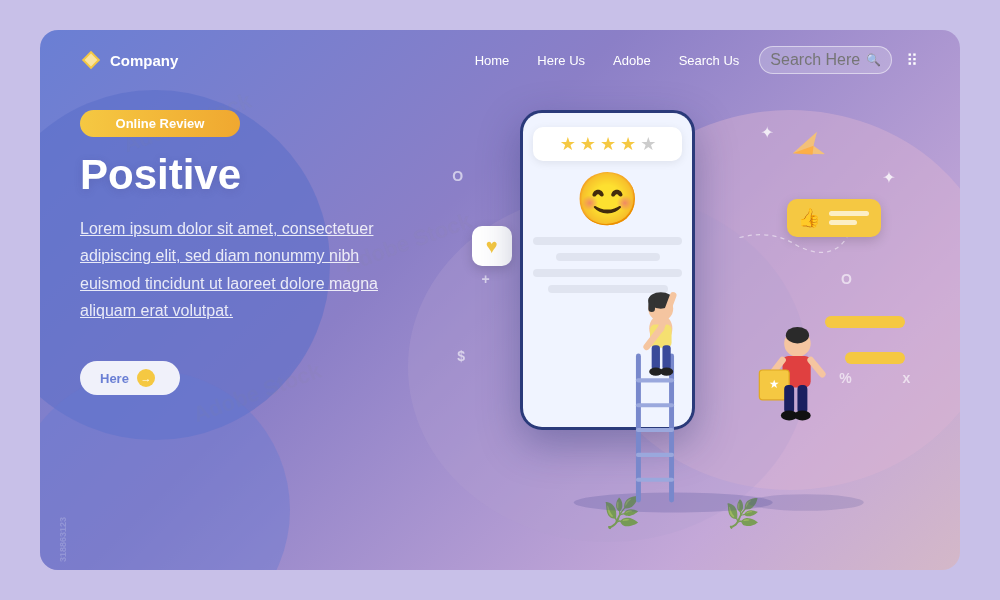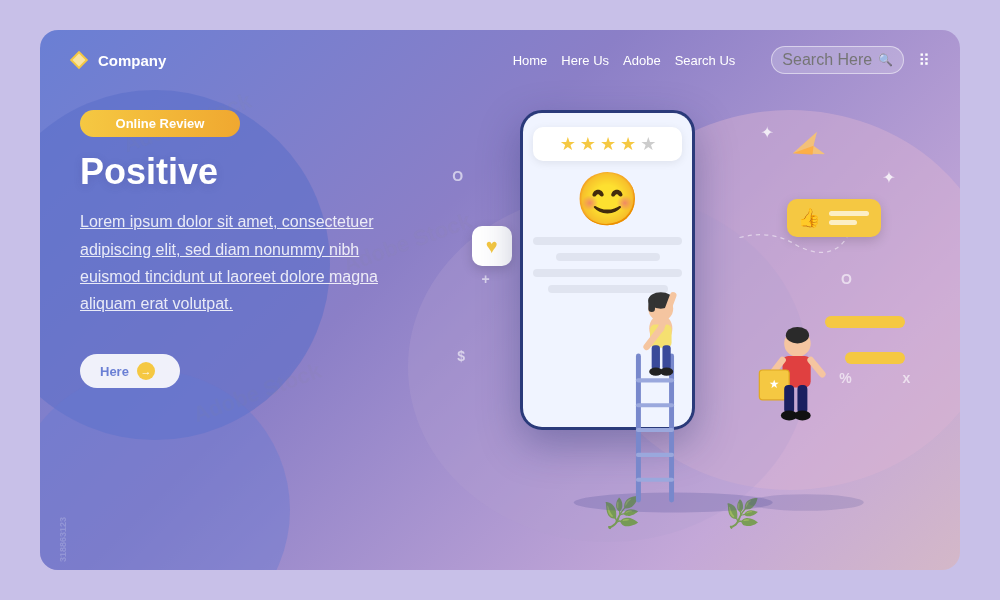--- a/index.html
+++ b/index.html
@@ -60,42 +60,42 @@
       background: rgba(180, 160, 210, 0.3);
       border-radius: 50%;
     }
 
     
     .navbar {
       position: relative;
       z-index: 10;
       display: flex;
       align-items: center;
-      padding: 16px 28px;
+      padding: 16px 40px;
     }
     .logo {
       display: flex;
       align-items: center;
       gap: 8px;
     }
     .logo-diamond {
       width: 22px;
       height: 22px;
     }
     .logo-text {
       color: #fff;
       font-weight: 700;
       font-size: 15px;
     }
     .nav-links {
       display: flex;
       align-items: center;
-      gap: 14px;
+      gap: 28px;
       margin-left: auto;
-      margin-right: 36px;
+      margin-right: 20px;
     }
     .nav-link {
       color: #fff;
       font-size: 13px;
       font-weight: 500;
       cursor: pointer;
       text-decoration: none;
     }
     .search-bar {
       display: flex;
@@ -151,21 +151,21 @@
       padding: 6px 16px;
       border-radius: 20px;
       display: inline-block;
       margin-bottom: 14px;
       max-width: 160px;
       text-align: center;
     }
 
     .main-title {
       color: #fff;
-      font-size: 36px;
+      font-size: 42px;
       font-weight: 800;
       line-height: 1.15;
       margin-bottom: 16px;
       text-shadow: 0 2px 8px rgba(60,60,120,0.2);
     }
 
     .description {
       color: rgba(255,255,255,0.85);
       font-size: 16px;
       line-height: 1.7;

